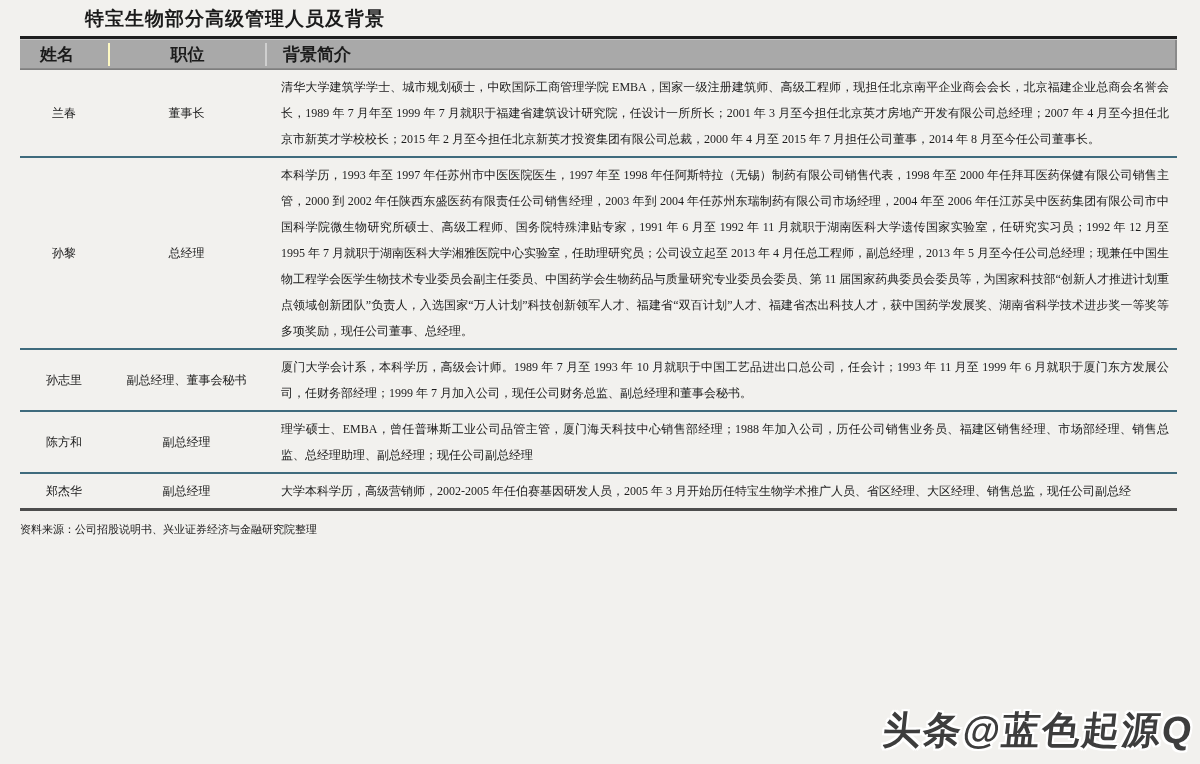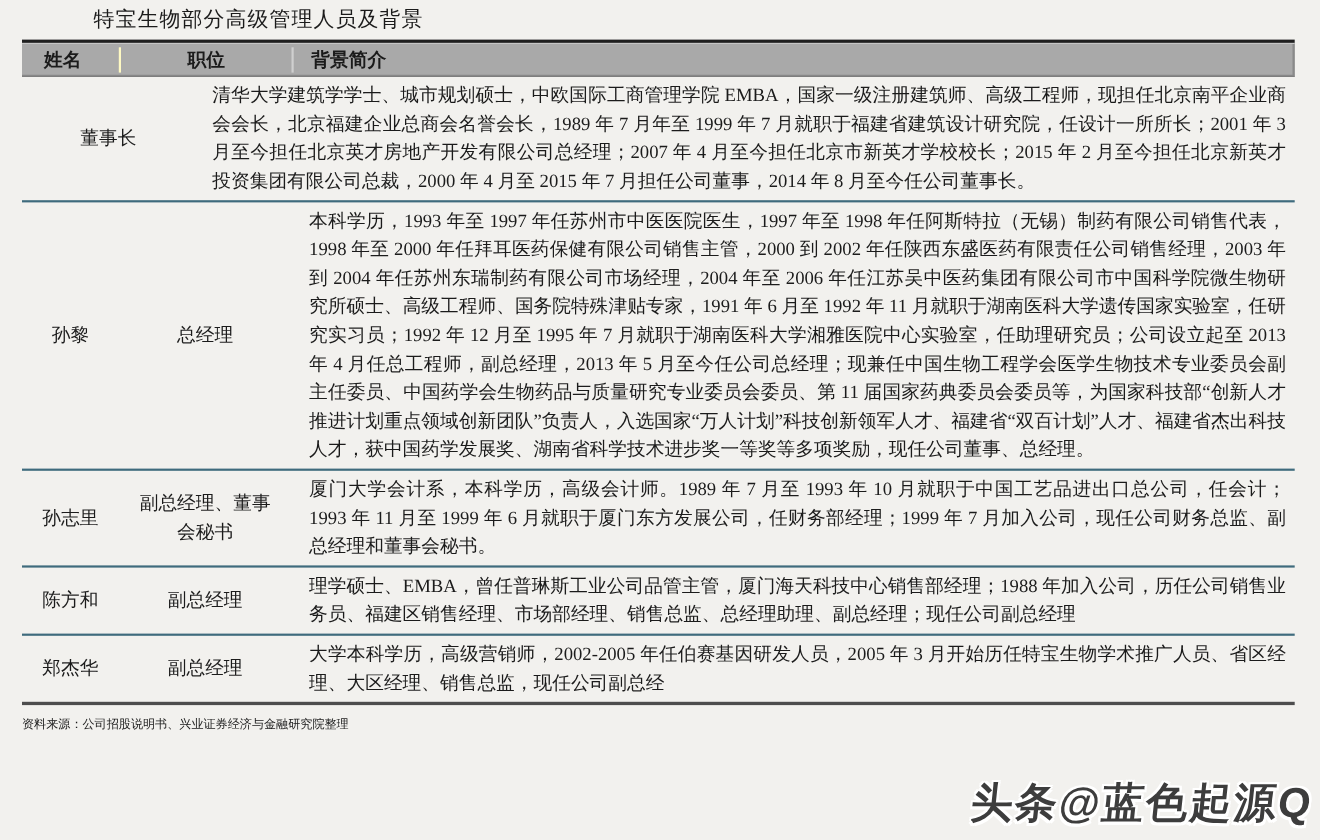--- a/index.html
+++ b/index.html
@@ -13,21 +13,21 @@
   html, body {
     width: 1200px; height: 764px; overflow: hidden;
     background: var(--page-bg);
     font-family: "Liberation Serif", "DejaVu Serif", serif;
     color: var(--text);
     position: relative;
   }
   .page { position: relative; width: 1200px; height: 764px; padding-top: 6px; }
   .title {
     margin: 0 0 4px 85px;
-    font-size: 19px; font-weight: normal; line-height: 26px;
+    font-size: 19px; font-weight: bold; line-height: 26px;
     letter-spacing: 1px;
   }
   .mgmt-table {
     margin-left: 20px;
     width: 1157px;
     border-top: 3px solid var(--frame-dark);
     border-bottom: 3px solid #4d4d4d;
   }
   .thead {
     display: flex;
@@ -42,21 +42,21 @@
   .th.c-name { width: 88px; padding-left: 20px; }
   .th.c-pos  { width: 157px; text-align: center; border-left: 2px solid #fef9c3; }
   .th.c-bg   { flex: 1; padding-left: 16px; border-left: 2px solid #cfcfcf; }
   .tr {
     display: flex;
     align-items: stretch;
     border-top: 2px solid var(--separator);
     padding: 2px 0;
   }
   .tr:first-child { border-top: none; }
-  .td { font-size: 17px; line-height: 26px; }
+  .td { font-size: 12px; line-height: 26px; }
   .td.c-name {
     width: 88px; display: flex; align-items: center; justify-content: center;
     text-align: center;
   }
   .td.c-pos {
     width: 157px; display: flex; align-items: center; justify-content: center;
     text-align: center; padding: 0 16px;
   }
   .td.c-bg {
     flex: 1; padding: 2px 8px 2px 16px;
@@ -88,20 +88,21 @@
   <h1 class="title">特宝生物部分高级管理人员及背景</h1>
 
   <div class="mgmt-table">
     <div class="thead">
       <div class="th c-name">姓名</div>
       <div class="th c-pos">职位</div>
       <div class="th c-bg">背景简介</div>
     </div>
     <div class="tbody" id="tbody">
         <div class="tr">
+          <div class="td c-name">兰春</div>
           <div class="td c-pos">董事长</div>
           <div class="td c-bg">清华大学建筑学学士、城市规划硕士，中欧国际工商管理学院 EMBA，国家一级注册建筑师、高级工程师，现担任北京南平企业商会会长，北京福建企业总商会名誉会长，1989 年 7 月年至 1999 年 7 月就职于福建省建筑设计研究院，任设计一所所长；2001 年 3 月至今担任北京英才房地产开发有限公司总经理；2007 年 4 月至今担任北京市新英才学校校长；2015 年 2 月至今担任北京新英才投资集团有限公司总裁，2000 年 4 月至 2015 年 7 月担任公司董事，2014 年 8 月至今任公司董事长。</div>
         </div>
         <div class="tr">
           <div class="td c-name">孙黎</div>
           <div class="td c-pos">总经理</div>
           <div class="td c-bg">本科学历，1993 年至 1997 年任苏州市中医医院医生，1997 年至 1998 年任阿斯特拉（无锡）制药有限公司销售代表，1998 年至 2000 年任拜耳医药保健有限公司销售主管，2000 到 2002 年任陕西东盛医药有限责任公司销售经理，2003 年到 2004 年任苏州东瑞制药有限公司市场经理，2004 年至 2006 年任江苏吴中医药集团有限公司市中国科学院微生物研究所硕士、高级工程师、国务院特殊津贴专家，1991 年 6 月至 1992 年 11 月就职于湖南医科大学遗传国家实验室，任研究实习员；1992 年 12 月至 1995 年 7 月就职于湖南医科大学湘雅医院中心实验室，任助理研究员；公司设立起至 2013 年 4 月任总工程师，副总经理，2013 年 5 月至今任公司总经理；现兼任中国生物工程学会医学生物技术专业委员会副主任委员、中国药学会生物药品与质量研究专业委员会委员、第 11 届国家药典委员会委员等，为国家科技部“创新人才推进计划重点领域创新团队”负责人，入选国家“万人计划”科技创新领军人才、福建省“双百计划”人才、福建省杰出科技人才，获中国药学发展奖、湖南省科学技术进步奖一等奖等多项奖励，现任公司董事、总经理。</div>
         </div>
         <div class="tr">
           <div class="td c-name">孙志里</div>

